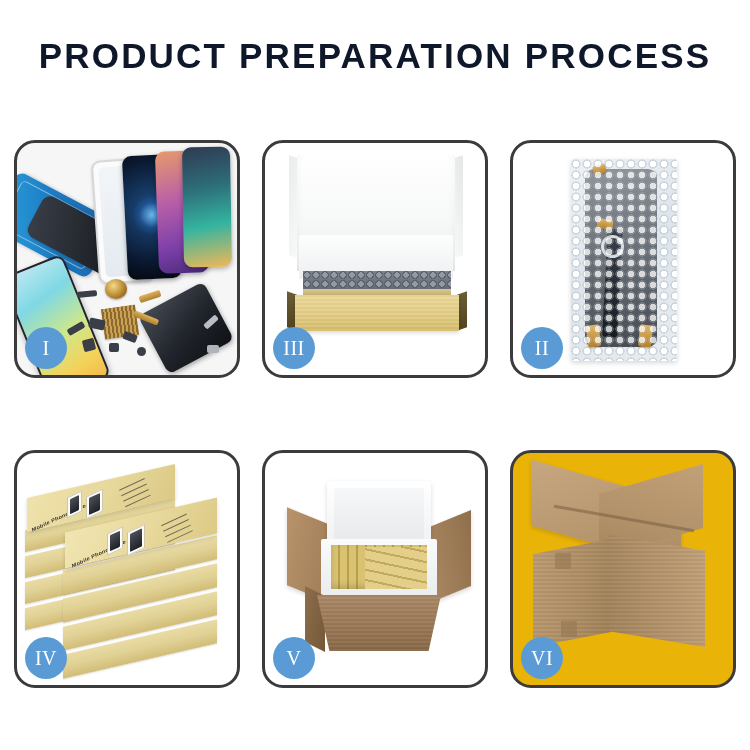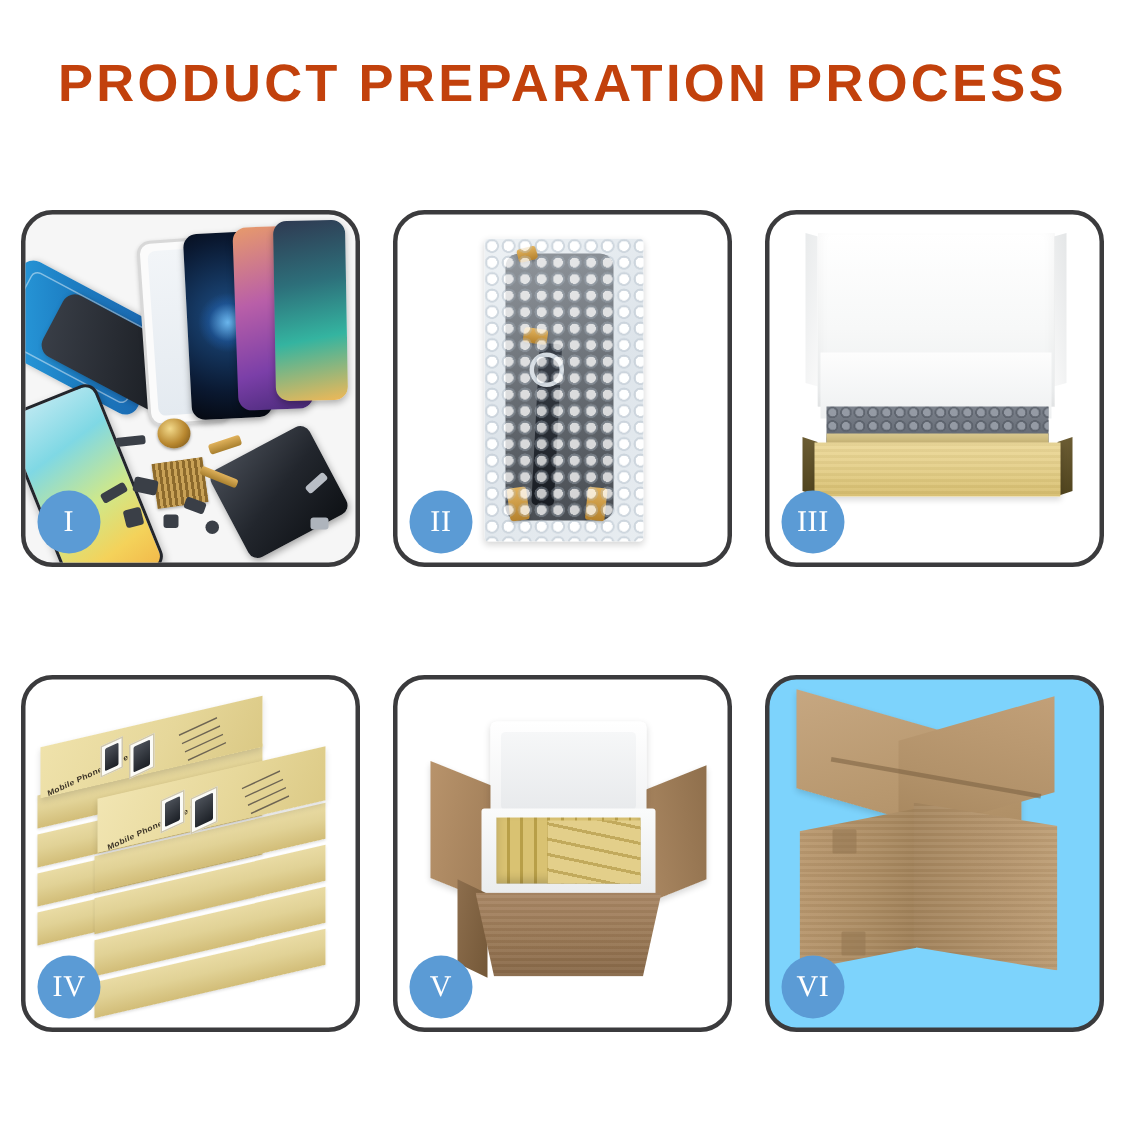--- a/index.html
+++ b/index.html
@@ -10,21 +10,21 @@
     overflow:hidden;
   }
   .page{position:relative;width:750px;height:750px;box-sizing:border-box;}
 
   
   .header{text-align:center;padding-top:38px;}
   .title{
     font-size:35px;
     font-weight:700;
     letter-spacing:2.2px;
-    color:#c2410c;
+    color:#0f172a;
     line-height:1.05;
     white-space:nowrap;
     font-family:"Liberation Sans", sans-serif;
   }
   .subtitle{
     margin-top:12px;
     font-size:15.4px;
     letter-spacing:.15px;
     color:#2b2b2b;
     white-space:nowrap;
@@ -274,21 +274,21 @@
     clip-path:polygon(0 0,100% 0,90% 100%,10% 100%);
     box-shadow:0 2px 4px rgba(0,0,0,.18);
   }
   .c5-side{
     position:absolute;left:40px;top:138px;width:20px;height:56px;
     background:linear-gradient(100deg,#8d6e4d,#745838);
     transform:skewY(26deg);
   }
 
   
-  .p6{background:#7dd3fc;}
+  .p6{background:#eab308;}
   .c6-top{
     position:absolute;left:18px;top:28px;width:150px;height:66px;
     background:linear-gradient(150deg,#c6a781 0%,#b8986f 55%,#ab8b62 100%);
     transform:skewY(16deg);
     box-shadow:0 2px 4px rgba(0,0,0,.14);
   }
   .c6-top2{
     position:absolute;left:86px;top:26px;width:104px;height:64px;
     background:linear-gradient(210deg,#c2a078 0%,#b2926a 60%,#a5855c 100%);
     transform:skewY(-16deg);
@@ -347,50 +347,50 @@
         <div class="chip" style="left:120px;top:204px;width:9px;height:9px;border-radius:50%;"></div>
         <div class="gold" style="left:122px;top:150px;width:22px;height:7px;transform:rotate(-18deg);"></div>
         <div class="gold" style="left:116px;top:172px;width:26px;height:6px;transform:rotate(22deg);"></div>
         <div class="chip" style="left:50px;top:182px;width:18px;height:7px;transform:rotate(-30deg);"></div>
         <div class="chip" style="left:186px;top:176px;width:16px;height:6px;transform:rotate(-42deg);background:#b9bec6;"></div>
         <div class="chip" style="left:190px;top:202px;width:12px;height:8px;background:#aeb4bc;"></div>
       </div>
       <div class="badge">I</div>
     </div>
 
-    <div class="panel p2">
-      <div class="stage">
-        <div class="bw-sheet"></div>
-        <div class="bw-screen"></div>
-        <div class="bw-flex"></div>
-        <div class="bw-ring"></div>
-        <div class="bw-tape" style="left:80px;top:22px;width:13px;height:9px;transform:rotate(-14deg);"></div>
-        <div class="bw-tape" style="left:84px;top:76px;width:16px;height:10px;transform:rotate(8deg);"></div>
-        <div class="bw-tape" style="left:74px;top:182px;width:13px;height:22px;transform:rotate(-7deg);"></div>
-        <div class="bw-tape" style="left:126px;top:182px;width:13px;height:22px;transform:rotate(6deg);"></div>
-        <div class="bw-overlay"></div>
-      </div>
-      <div class="badge">II</div>
-    </div>
-
     <div class="panel p3">
       <div class="stage">
         <div class="b3-lid-l"></div>
         <div class="b3-lid-r"></div>
         <div class="b3-lid"></div>
         <div class="b3-foam"></div>
         <div class="b3-bub"></div>
         <div class="b3-endl"></div>
         <div class="b3-endr"></div>
         <div class="b3-inner"></div>
         <div class="b3-front">
             <div class="kraft-grain"></div>
           </div>
       </div>
       <div class="badge">III</div>
+    </div>
+
+    <div class="panel p2">
+      <div class="stage">
+        <div class="bw-sheet"></div>
+        <div class="bw-screen"></div>
+        <div class="bw-flex"></div>
+        <div class="bw-ring"></div>
+        <div class="bw-tape" style="left:80px;top:22px;width:13px;height:9px;transform:rotate(-14deg);"></div>
+        <div class="bw-tape" style="left:84px;top:76px;width:16px;height:10px;transform:rotate(8deg);"></div>
+        <div class="bw-tape" style="left:74px;top:182px;width:13px;height:22px;transform:rotate(-7deg);"></div>
+        <div class="bw-tape" style="left:126px;top:182px;width:13px;height:22px;transform:rotate(6deg);"></div>
+        <div class="bw-overlay"></div>
+      </div>
+      <div class="badge">II</div>
     </div>
 
     <div class="panel p4">
       <div class="stage">
 
         <div class="st slab" style="left:8px;top:60px;width:150px;height:22px;transform:skewY(-13deg);"></div>
         <div class="st slab" style="left:8px;top:86px;width:150px;height:22px;transform:skewY(-13deg);"></div>
         <div class="st slab" style="left:8px;top:112px;width:150px;height:22px;transform:skewY(-13deg);"></div>
         <div class="st slab" style="left:8px;top:138px;width:150px;height:22px;transform:skewY(-13deg);"></div>
         <div class="st slab" style="left:46px;top:100px;width:154px;height:24px;transform:skewY(-13deg);"></div>

